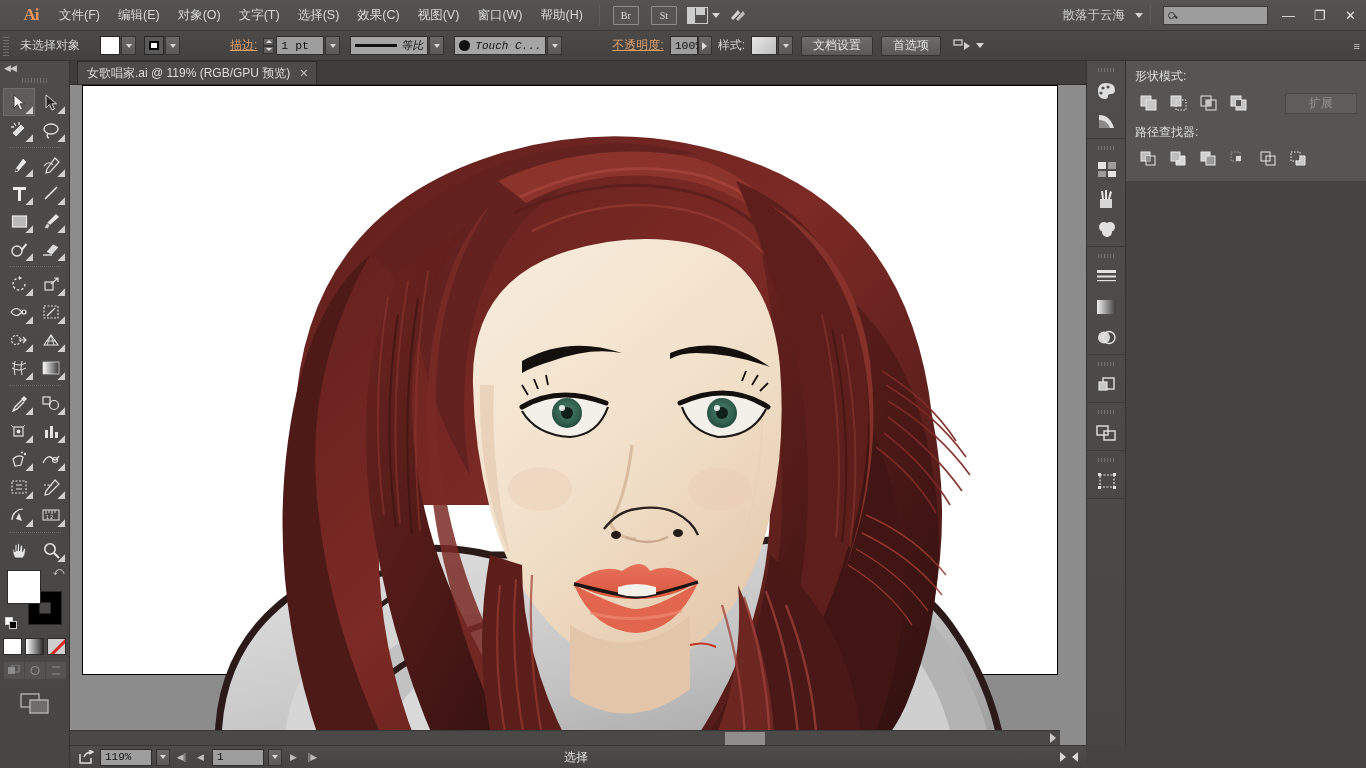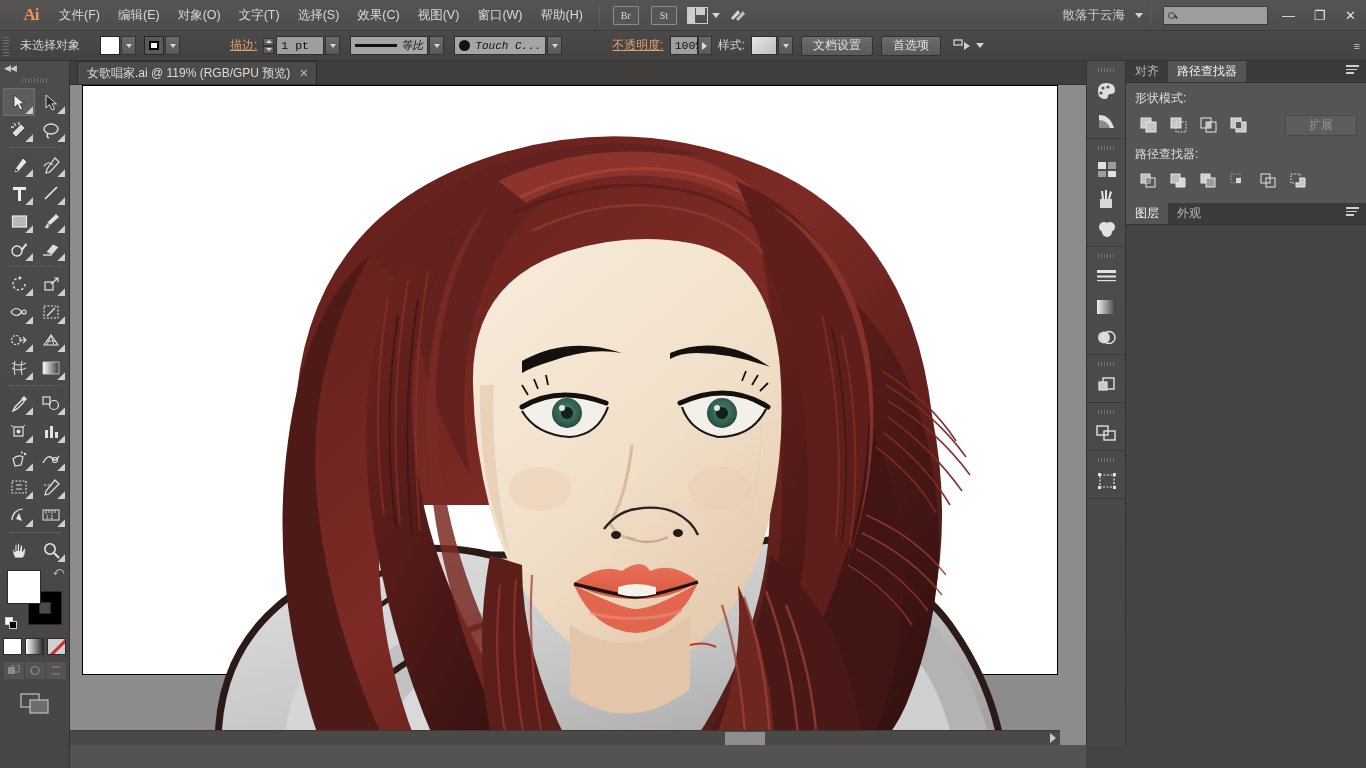--- a/index.html
+++ b/index.html
@@ -901,29 +901,20 @@
             <rect x="16" y="1" width="3" height="3" fill="#e2e2e2"></rect>
             <rect x="1" y="14" width="3" height="3" fill="#e2e2e2"></rect>
             <rect x="16" y="14" width="3" height="3" fill="#e2e2e2"></rect>
           </svg>
       </div>
     </div>
   </div>
 
   <div class="rightpanel">
 
-    <div class="ptabrow">
-      <div class="ptab">对齐</div>
-      <div class="ptab active">路径查找器</div>
-      <div class="pmenu">
-        <div class="ln l"></div>
-          <div class="ln m"></div>
-          <div class="ln s"></div>
-      </div>
-    </div>
     <div class="pbody">
       <div class="psec-label">形状模式:</div>
       <div class="prow">
         <div class="pf-btn">
           <svg width="17" height="16" viewBox="0 0 17 16">
               <rect x="1" y="1" width="10" height="10" fill="#c6c6c6" stroke="#e8e8e8" stroke-width="1"></rect>
               <rect x="6" y="5" width="10" height="10" fill="#c6c6c6" stroke="#e8e8e8" stroke-width="1"></rect>
             </svg>
         </div>
         <div class="pf-btn">
@@ -983,27 +974,39 @@
         </div>
         <div class="pf-btn">
           <svg width="17" height="16" viewBox="0 0 17 16">
               <rect x="1" y="1" width="9" height="9" fill="none" stroke="#e8e8e8" stroke-width="1" stroke-dasharray="1.6 1.4"></rect>
               <path d="M10 5 L15 5 L15 14 L6 14 L6 10 L10 10 Z" fill="#c6c6c6" stroke="#e8e8e8" stroke-width="1"></path>
             </svg>
         </div>
       </div>
     </div>
 
-    <div class="ptabrow">
-      <div class="ptab active">图层</div>
-      <div class="ptab">外观</div>
-      <div class="pmenu">
-        <div class="ln l"></div>
-          <div class="ln m"></div>
-          <div class="ln s"></div>
-      </div>
-    </div>
     <div class="panel-blank"></div>
   </div>
 
+  <div class="statusbar">
+    <div style="width:20px;display:flex;align-items:center;justify-content:center">
+      <svg width="15" height="14" viewBox="0 0 15 14">
+          <path d="M1 4 L1 13 L12 13 L12 8" fill="none" stroke="#dcdcdc" stroke-width="1.5"></path>
+          <path d="M5 7 Q7 2 13 2 M10 0 L14 2 L10 4" fill="none" stroke="#dcdcdc" stroke-width="1.5"></path>
+        </svg>
+    </div>
+    <div class="st-field" style="width:52px">119%</div>
+    <div class="st-dd"></div>
+    <div class="st-nav">◀|</div>
+    <div class="st-nav">◀</div>
+    <div class="st-field" style="width:52px">1</div>
+    <div class="st-dd"></div>
+    <div class="st-nav">▶</div>
+    <div class="st-nav">|▶</div>
+    <div class="st-text">选择</div>
+    <div class="st-right">
+      <span class="st-tri r"></span>
+      <span class="st-tri l"></span>
+    </div>
+  </div>
   <div class="bottom-right-fill"></div>
 
 </div>
 
 </body></html>

